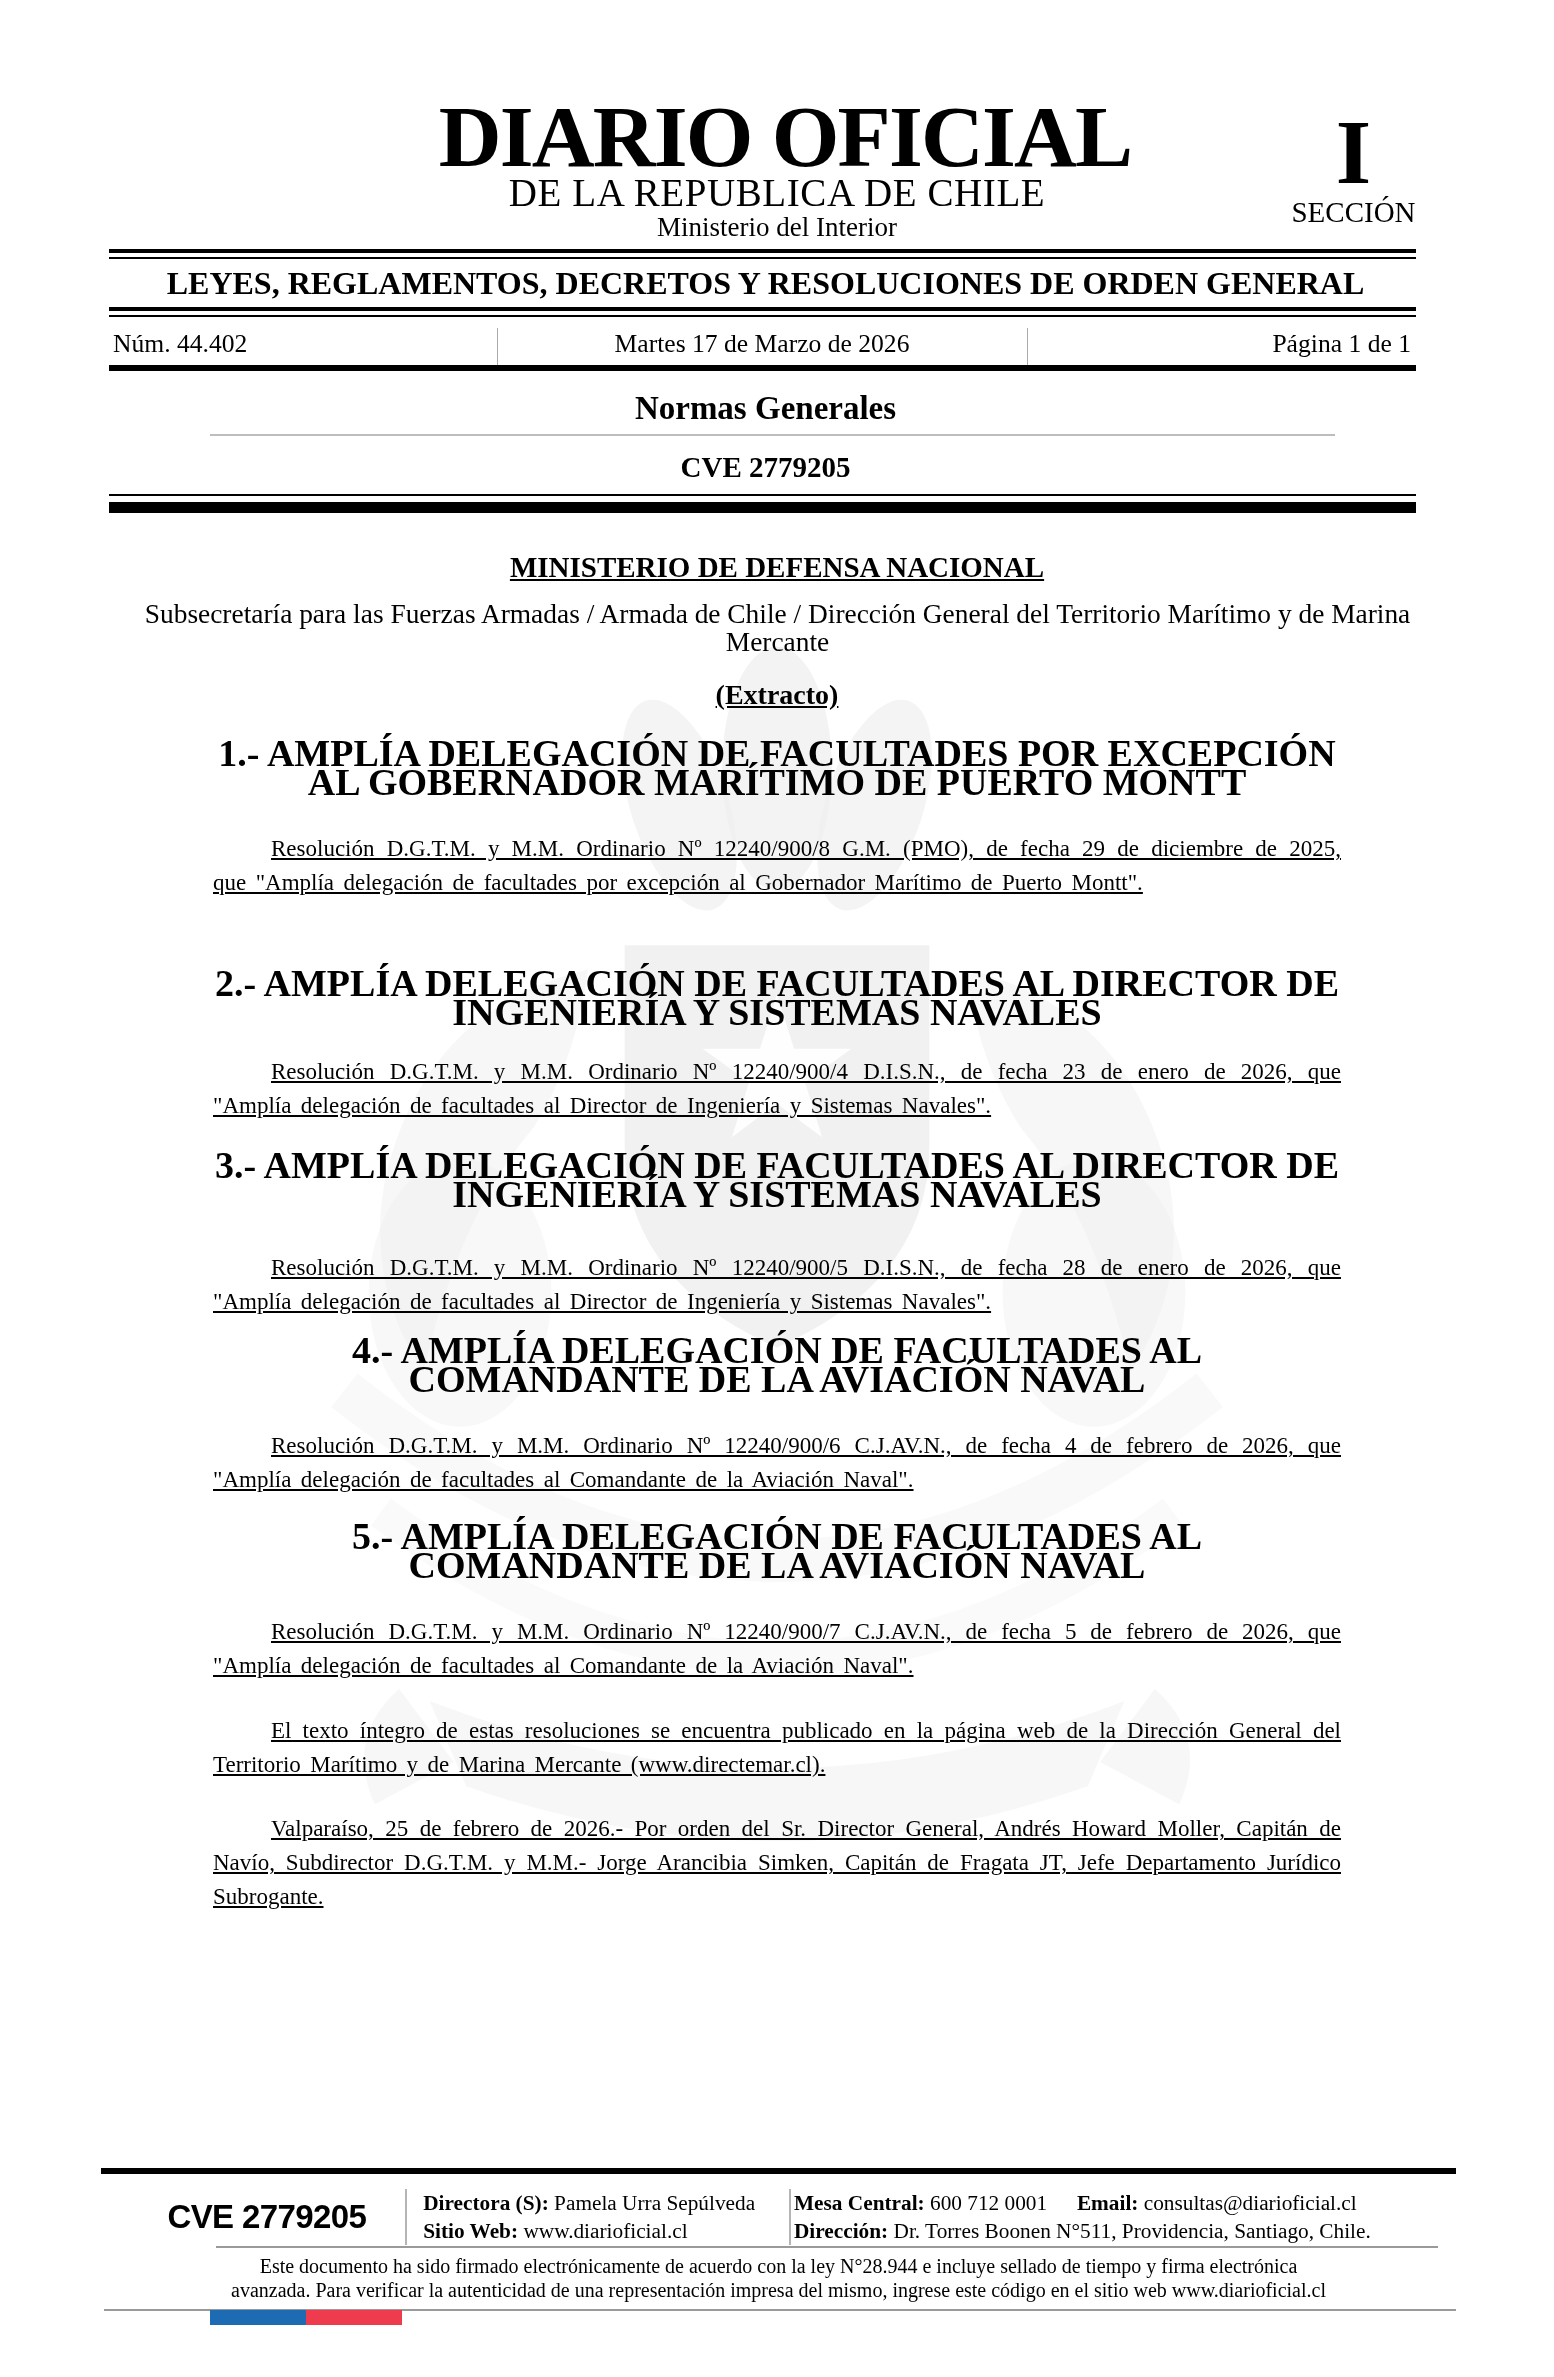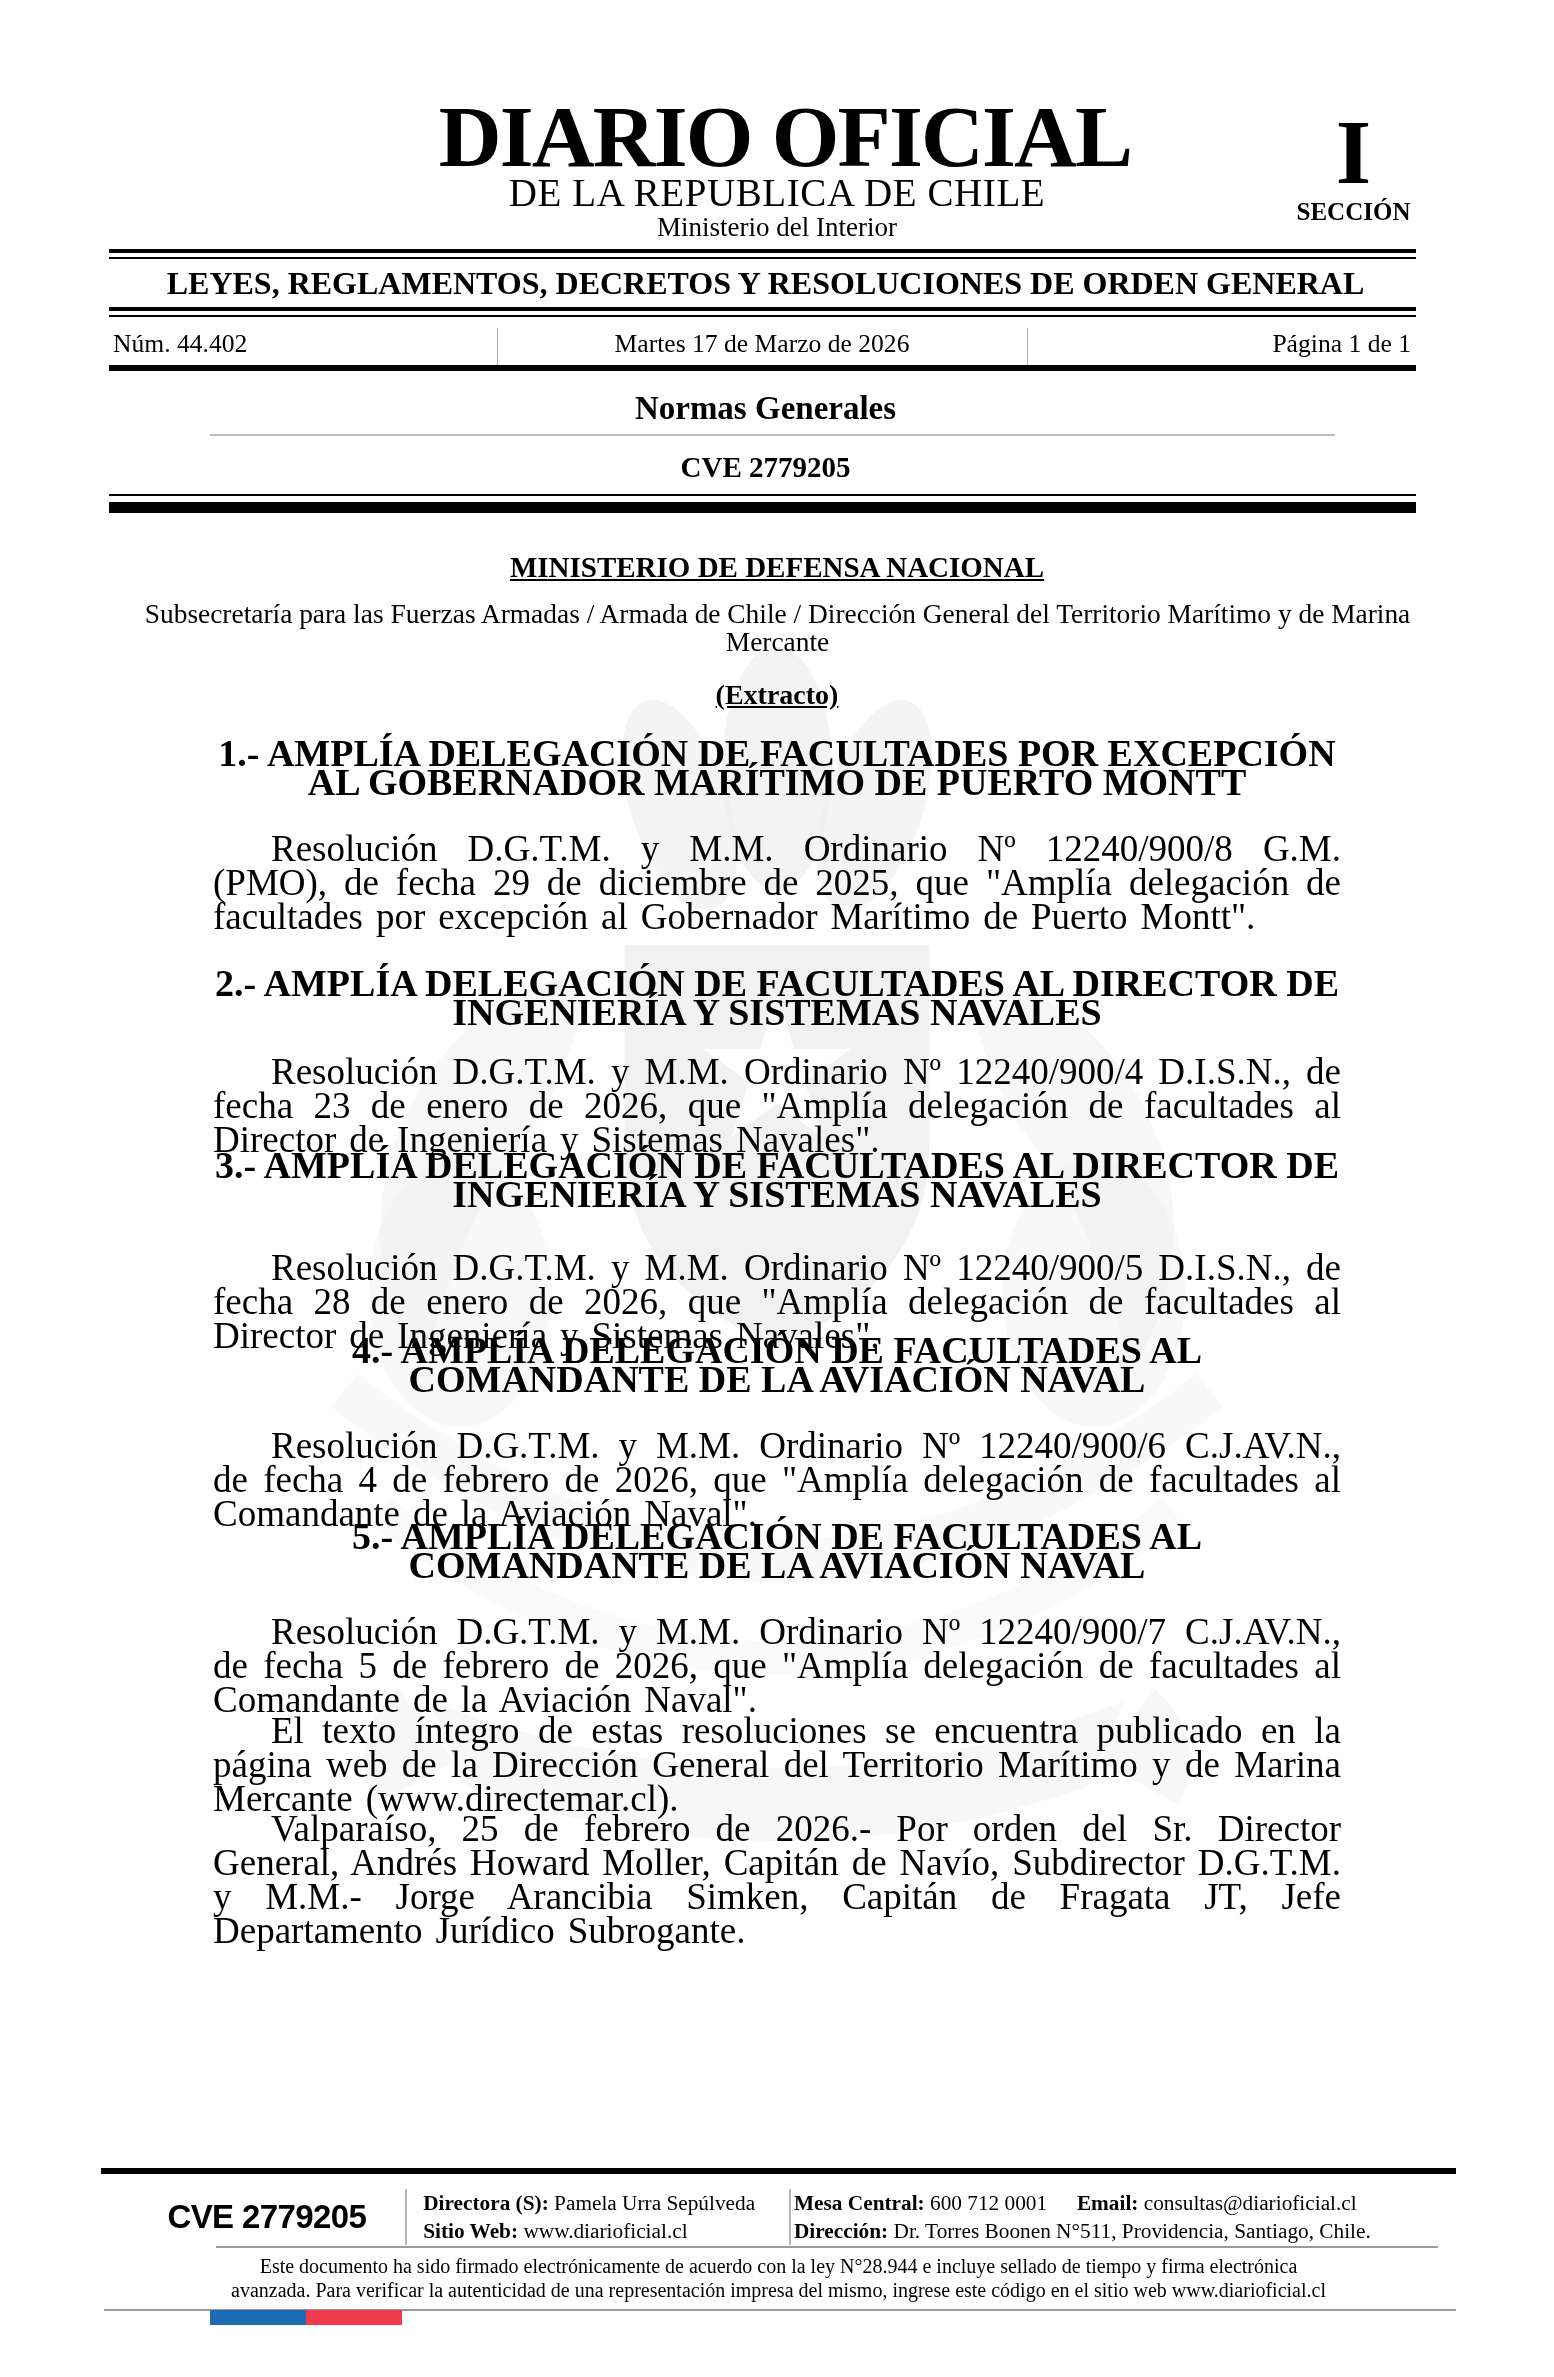--- a/index.html
+++ b/index.html
@@ -22,21 +22,21 @@
   
   .m-title   { left:8px; top:91px; width:1554px; text-align:center;
                font-size:87px; font-weight:bold; letter-spacing:-1.8px; line-height:91px; }
   .m-sub     { left:0; top:173px; width:1554px; text-align:center;
                font-size:39px; line-height:40px; letter-spacing:0.6px; }
   .m-min     { left:0; top:213px; width:1554px; text-align:center;
                font-size:27px; line-height:28px; }
   .sec-i     { left:1262px; top:107px; width:183px; text-align:center;
                font-size:91px; font-weight:bold; line-height:91px; }
   .sec-label { left:1262px; top:196px; width:183px; text-align:center;
-               font-size:25px; font-weight:bold; line-height:32px; }
+               font-size:29px; font-weight:normal; line-height:32px; }
 
   
   .rule-double { left:109px; width:1307px; height:4.3px;
                  border-top:4.3px solid #000; border-bottom:2.4px solid #000; }
   .ruleA { top:249px; }
   .ruleB { top:307px; }
   .ruleC { left:109px; top:365px; width:1307px; height:6.1px; background:#000; }
   .rule-gray { left:210px; top:434px; width:1125px; height:2.4px; background:#bdbdbd; }
   .ruleD { left:109px; top:494px; width:1307px; border-top:2.4px solid #000; padding-top:5.5px; }
   .ruleD::after { content:""; display:block; height:11px; background:#000; }
@@ -60,22 +60,22 @@
               font-size:29px; font-weight:bold; line-height:32px; }
 
   
   .art { left:213px; width:1128px; }
   .art-center { text-align:center;text-decoration:underline; }
   .art-ministry { top:552px;  font-size:29px; font-weight:bold; line-height:30.5px; }
   .art-subsec   { left:110px; width:1335px; top:600px; text-align:center;
                   font-size:27.4px; line-height:28px; }
   .art-extract  { top:680px; font-size:28px; font-weight:bold; line-height:30.5px; }
   .art-head { text-align:center; font-size:38px; font-weight:bold; line-height:29px; }
-  .art-body { text-align:justify; font-size:37px; line-height:34px;
-              text-indent:58px; word-spacing:3.7px; }
+  .art-body { text-align:justify; font-size:23px; line-height:34px;
+              text-indent:58px; word-spacing:3.7px;text-decoration:underline; }
   .s1h { top:739px; } .s1b { top:832px; }
   .s2h { top:969px; } .s2b { top:1055px; }
   .s3h { top:1151px; } .s3b { top:1251px; }
   .s4h { top:1336px; } .s4b { top:1429px; }
   .s5h { top:1522px; } .s5b { top:1615px; }
   .c1  { top:1714px; } .c2  { top:1812px; }
 
   
   .f-bar { left:101px; top:2168px; width:1355px; height:5.5px; background:#000; }
   .f-row { left:101px; top:2187px; width:1355px; height:59px;

